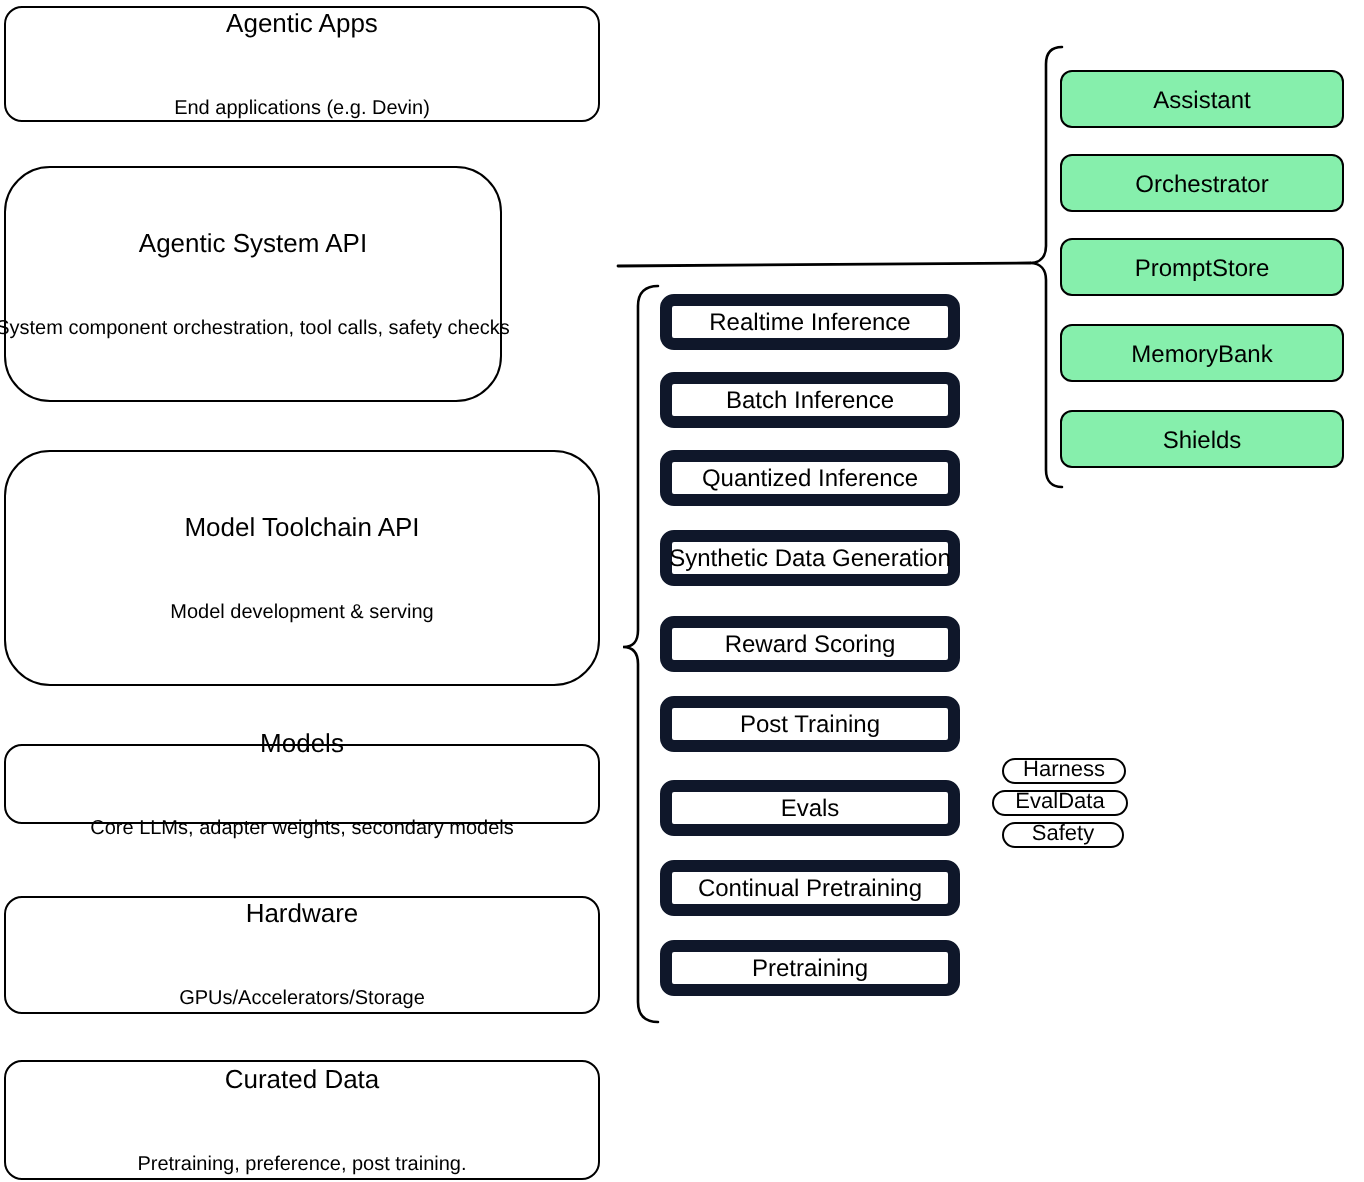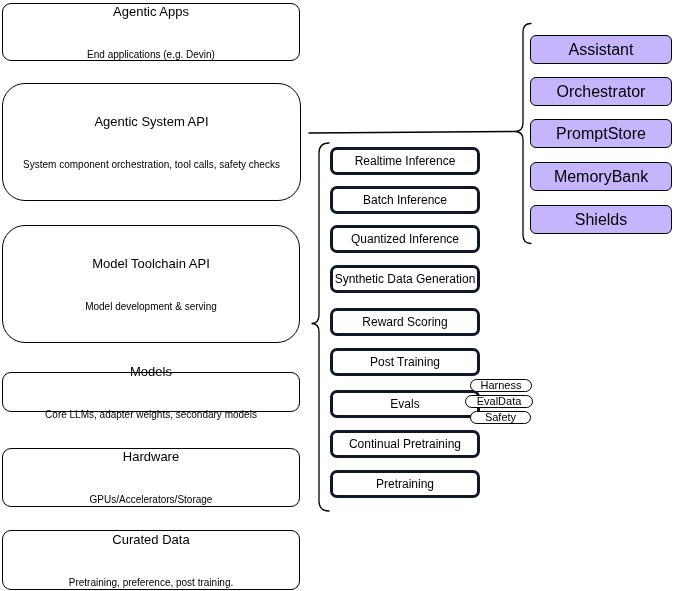--- a/index.html
+++ b/index.html
@@ -41,58 +41,59 @@
   }
   .big { border-radius: 23px; }
   .small { border-radius: 9px; }
   .svc {
     position: absolute;
     box-sizing: border-box;
     left: 330px;
     width: 150px;
     height: 28px;
     background: #ffffff;
-    border: 3px solid #0f172a;
+    border: 6px solid #0f172a;
     border-radius: 7px;
     display: flex;
     align-items: center;
     justify-content: center;
     font-size: 12px;
     white-space: nowrap;
     z-index: 1;
   }
   .comp {
     position: absolute;
     box-sizing: border-box;
     left: 530px;
     width: 142px;
     height: 29px;
-    background: #c4b5fd;
+    background: #86efac;
     border: 1px solid #000000;
     border-radius: 6px;
     display: flex;
     align-items: center;
     justify-content: center;
-    font-size: 16px;
+    font-size: 12px;
     white-space: nowrap;
     z-index: 1;
   }
   .pill {
     position: absolute;
     box-sizing: border-box;
     background: #ffffff;
     border: 1px solid #000000;
     border-radius: 999px;
     display: flex;
     align-items: center;
     justify-content: center;
     font-size: 11px;
     line-height: 1;
     white-space: nowrap;
     z-index: 3;
+    margin-left: 31px;
   }
   #overlay {
     position: absolute;
     left: 0;
     top: 0;
     z-index: 0;
     pointer-events: none;
   }
 </style>
 </head>
@@ -104,21 +105,21 @@
     <path d="M 329 143 C 323 143 319 146 319 153 L 319 315 C 319 320.5 317 323.5 311.5 323.5 C 317 323.5 319 327 319 332 L 319 501 C 319 508 323 511 329 511" fill="none" stroke="#000000" stroke-width="1.3" stroke-linecap="round"></path>
     <path d="M 531 23.5 C 526 23.5 523 26 523 32 L 523 123 C 523 128 520.5 131.5 515 131.5 C 520.5 131.5 523 135 523 140 L 523 235 C 523 240.5 526 243.5 531 243.5" fill="none" stroke="#000000" stroke-width="1.3" stroke-linecap="round"></path>
     <path d="M 309 133 L 515 131.5" fill="none" stroke="#000000" stroke-width="1.4" stroke-linecap="round"></path>
   </svg>
 
   <div class="node small" style="left:2px; top:3px; width:298px; height:58px;">
     <div class="title">Agentic Apps</div>
     <div class="subtitle">End applications (e.g. Devin)</div>
   </div>
 
-  <div class="node big" style="left:2px; top:83px; width:299px; height:118px;">
+  <div class="node big" style="left:2px; top:83px; width:249px; height:118px;">
     <div class="title">Agentic System API</div>
     <div class="subtitle">System component orchestration, tool calls, safety checks</div>
   </div>
 
   <div class="node big" style="left:2px; top:225px; width:298px; height:118px;">
     <div class="title">Model Toolchain API</div>
     <div class="subtitle">Model development &amp; serving</div>
   </div>
 
   <div class="node small" style="left:2px; top:372px; width:298px; height:40px;">

